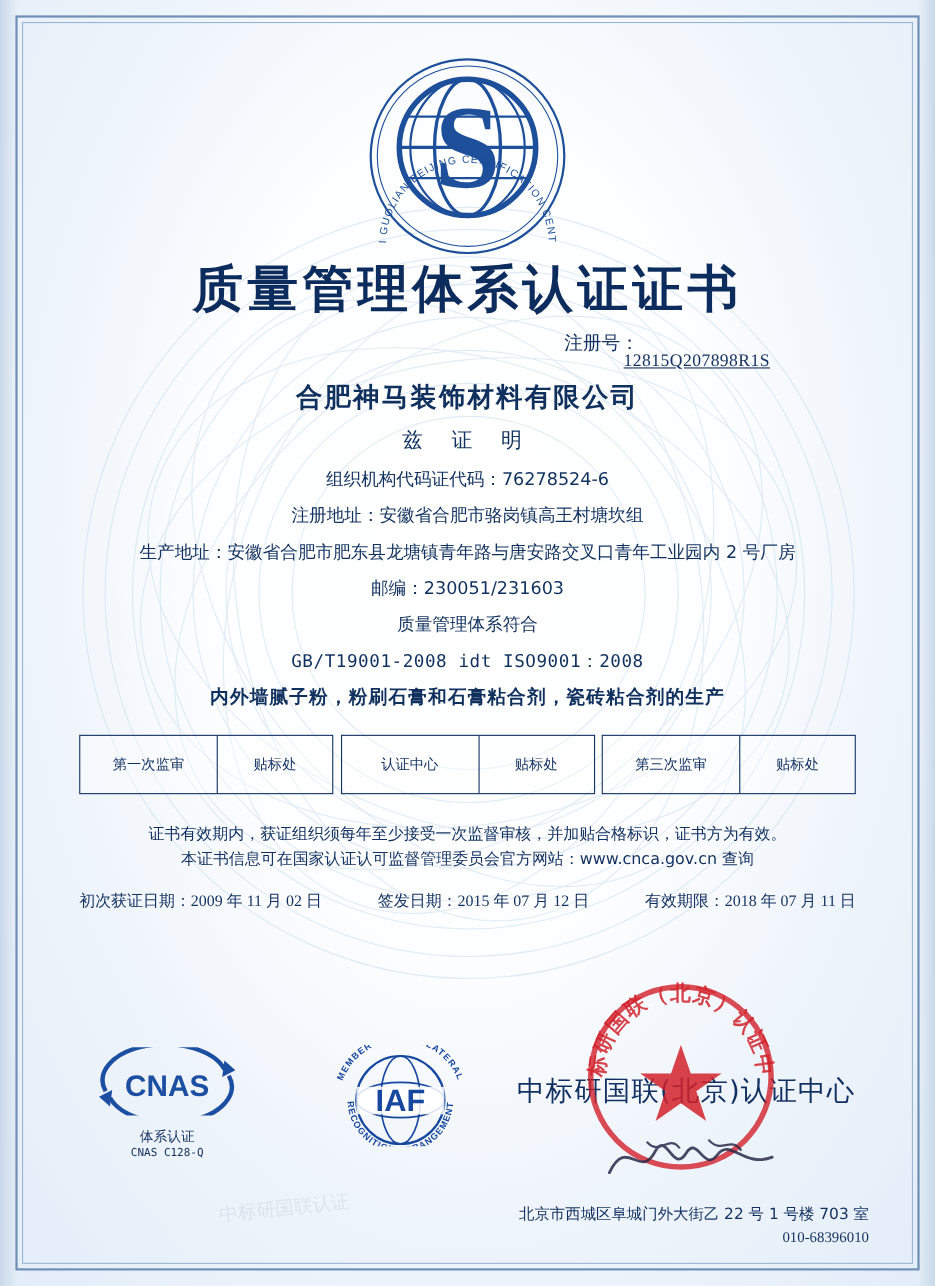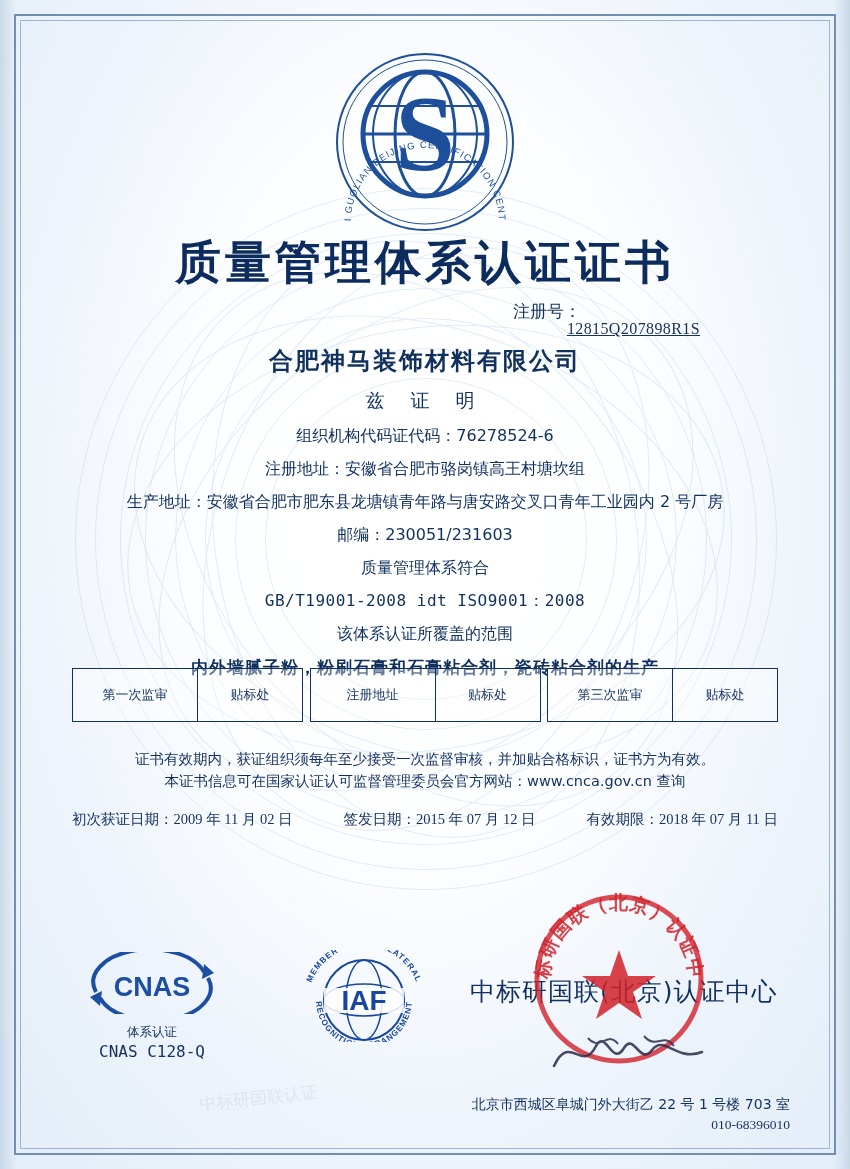--- a/index.html
+++ b/index.html
@@ -128,21 +128,21 @@
 
   
   .cnas{
     position:absolute;left:86px;top:952px;width:132px;text-align:center;
   }
   .cnas-sub{
     margin-top:6px;
     font-family:"DejaVu Sans", sans-serif;
     font-size:12.5px;color:#12305f;line-height:1.35;
   }
-  .cnas-sub .mono{font-family:"DejaVu Sans Mono", monospace;font-size:16px;}
+  .cnas-sub .mono{font-family:"DejaVu Sans Mono", monospace;font-size:10px;}
   .iaf{position:absolute;left:288px;top:950px;width:152px;}
   .org{
     position:absolute;left:470px;top:975px;
     font-family:"DejaVu Sans", sans-serif;
     font-size:25px;color:#12305f;letter-spacing:1px;
     white-space:nowrap;
   }
   .addr{
     position:absolute;right:60px;top:1094px;
     text-align:right;color:#12305f;
@@ -228,31 +228,30 @@
       <span>注册地址：</span><span>安徽省合肥市骆岗镇高王村塘坎组</span>
     </p>
     <p class="ln l-kv">
       <span>生产地址：</span><span>安徽省合肥市肥东县龙塘镇青年路与唐安路交叉口青年工业园内 2 号厂房</span>
     </p>
     <p class="ln l-kv">
       <span>邮编：</span><b class="v-num">230051/231603</b>
     </p>
     <p class="ln l-small">质量管理体系符合</p>
     <p class="ln l-std">GB/T19001-2008 idt ISO9001：2008</p>
-    <p class="ln l-small">该体系认证所覆盖的范围</p>
     <p class="ln l-scope">内外墙腻子粉，粉刷石膏和石膏粘合剂，瓷砖粘合剂的生产</p>
   </div>
 
   <div class="boxes">
     <div class="box">
       <div class="cell a">第一次监审</div>
       <div class="cell b">贴标处</div>
     </div>
     <div class="box">
-      <div class="cell a">注册地址</div>
+      <div class="cell a">认证中心</div>
       <div class="cell b">贴标处</div>
     </div>
     <div class="box">
       <div class="cell a">第三次监审</div>
       <div class="cell b">贴标处</div>
     </div>
   </div>
 
   <div class="notes">
     <div class="n">证书有效期内，获证组织须每年至少接受一次监督审核，并加贴合格标识，证书方为有效。</div>

